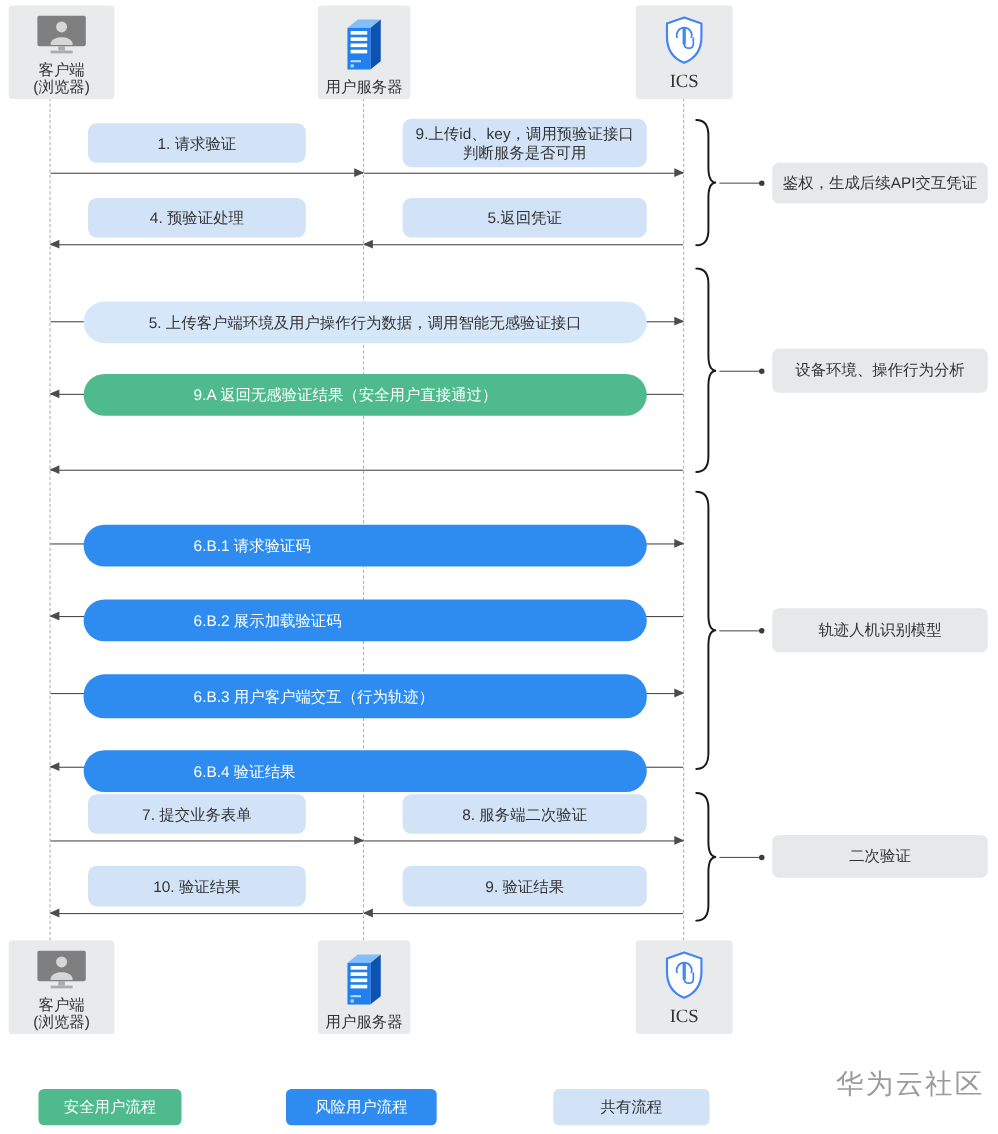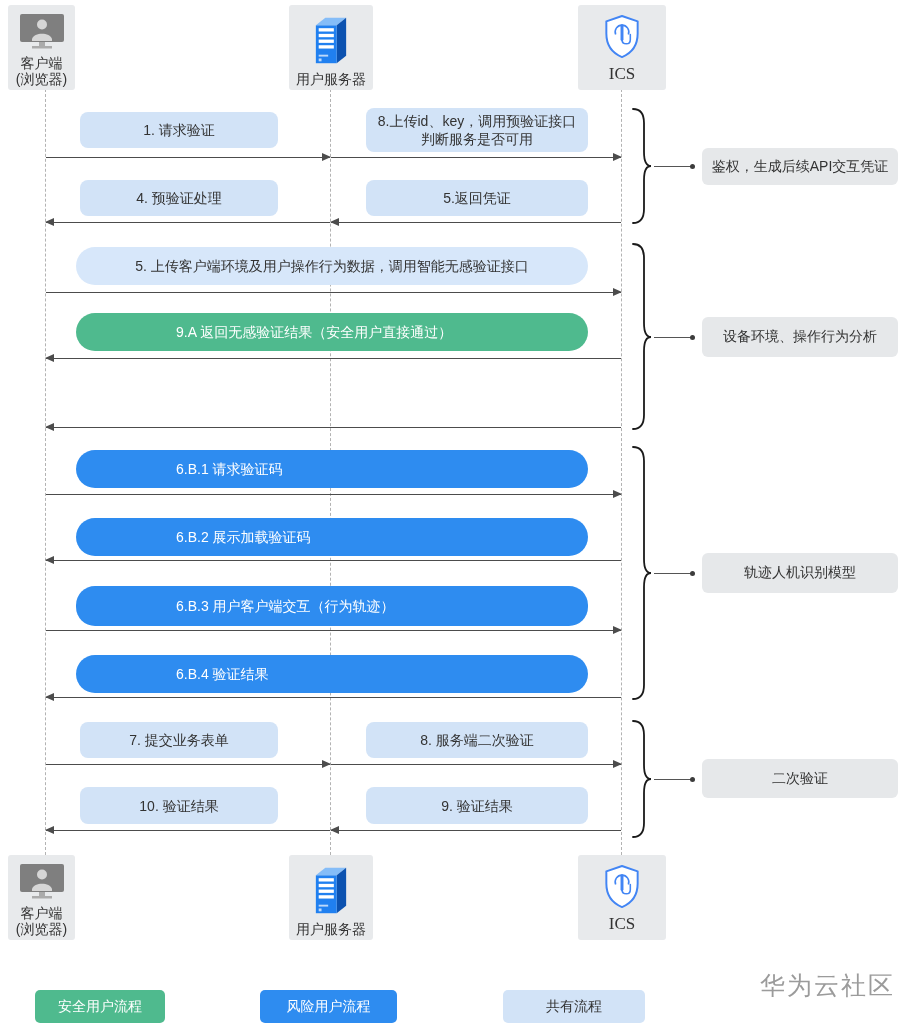--- a/index.html
+++ b/index.html
@@ -3,28 +3,28 @@
 <meta charset="utf-8">
 <style>
   :root{
     --green:#4fba8e; --blue:#2e8cf0; --shared:#d2e3f7; --sharedwide:#d7e7fa;
     --boxgray:#e8eaec; --anngray:#e6e8ea; --line:#4c4c4c; --dash:#b3b3b3; --text:#333333;
   }
   html,body{margin:0;padding:0;background:#fff;}
   .stage{position:relative;width:907px;height:1031px;background:#fff;overflow:hidden;
          font-family:"Liberation Sans","DejaVu Sans",sans-serif;color:var(--text);}
   .lifeline{position:absolute;top:89px;height:766px;width:0;border-left:1px dashed var(--dash);}
-  .actor{position:absolute;width:67px;height:85px;background:var(--boxgray);border-radius:3px;
+  .actor{position:absolute;width:96px;height:85px;background:var(--boxgray);border-radius:3px;
          display:flex;flex-direction:column;align-items:center;padding-top:9px;box-sizing:border-box;}
   .actor .lbl{font-size:14px;line-height:16px;text-align:center;margin-top:4px;}
   .actor .serif{font-family:"Liberation Serif","DejaVu Serif",serif;font-size:17px;margin-top:7px;}
   .pill{position:absolute;box-sizing:border-box;display:flex;align-items:center;justify-content:center;
         flex-direction:column;font-size:14px;line-height:18px;text-align:center;border-radius:8px;
         background:var(--shared);color:var(--text);z-index:3;}
-  .pill.wide{border-radius:19px;background:var(--sharedwide);}
+  .pill.wide{border-radius:19px;background:var(--sharedwide);margin-top:27px;}
   .pill.green{background:var(--green);color:#fff;}
   .pill.blue{background:var(--blue);color:#fff;}
   .pill.tleft{align-items:flex-start;padding-left:100px;text-align:left;}
   .line{position:absolute;height:0;border-top:1.5px solid var(--line);z-index:2;}
   .ah{position:absolute;top:-5px;width:0;height:0;border-top:4px solid transparent;border-bottom:4px solid transparent;}
   .ah.r{right:-1px;border-left:9px solid var(--line);}
   .ah.l{left:-1px;border-right:9px solid var(--line);}
   .brace{position:absolute;left:630px;width:22px;z-index:2;}
   .annline{position:absolute;left:654px;width:38px;height:0;border-top:1px solid #555;}
   .anndot{position:absolute;left:690px;width:5px;height:5px;border-radius:50%;background:#3c3c3c;}
@@ -80,21 +80,21 @@
       <path d="M20,2 L36,7.5 L36,20 C36,32 30,40 20,44 C10,40 4,32 4,20 L4,7.5 Z" fill="#ffffff" stroke="#4285f4" stroke-width="2" stroke-linejoin="round"></path>
       <path d="M13.5,21 a7,7 0 1,1 13,0" fill="none" stroke="#4285f4" stroke-width="1.6"></path>
       <path d="M20,12 L20,26" stroke="#4285f4" stroke-width="3" stroke-linecap="round"></path>
       <path d="M20,26 c0,3 2,4.5 4.5,4.5 c2.5,0 4,-2 4,-4.5 l0,-5" fill="none" stroke="#4285f4" stroke-width="1.6" stroke-linecap="round"></path>
     </svg>
     <div class="lbl serif">ICS</div>
   </div>
 
   <div class="pill" style="left:80px;top:112px;width:198px;height:36px">1. 请求验证</div>
   <div class="pill" style="left:366px;top:108px;width:222px;height:44px">
-    <span>8.上传id、key，调用预验证接口</span>
+    <span>9.上传id、key，调用预验证接口</span>
     <span>判断服务是否可用</span>
   </div>
   <div class="line" style="left:46px;top:157px;width:284px">
       <i class="ah r"></i>
     </div>
   <div class="line" style="left:331px;top:157px;width:290px">
       <i class="ah r"></i>
     </div>
 
   <div class="pill" style="left:80px;top:180px;width:198px;height:36px">4. 预验证处理</div>

